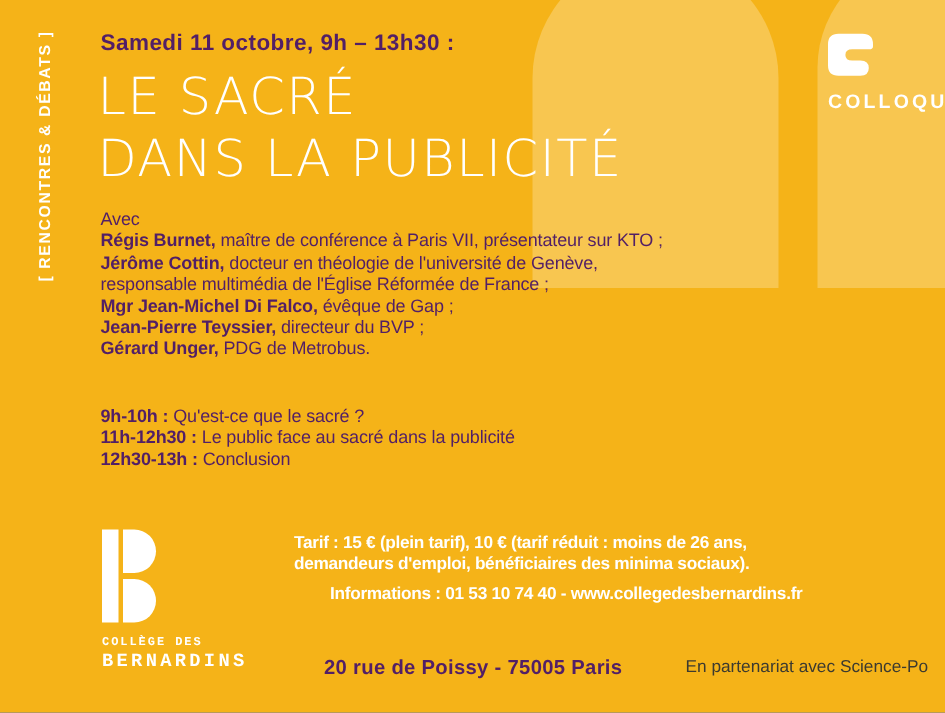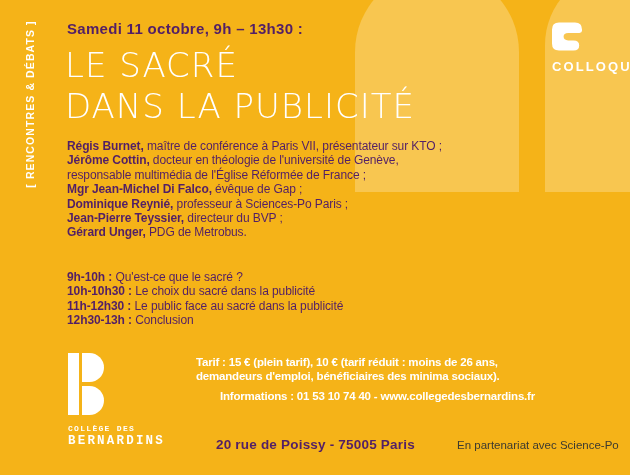--- a/index.html
+++ b/index.html
@@ -170,32 +170,31 @@
   </h1>
 
   <div class="colloque">
     <svg width="30" height="29" viewBox="0 0 30 28" aria-hidden="true">
       <path fill="#FFFFFF" d="M7 0 H23 Q30 0 30 7 V8.3 Q30 10.4 27.4 10.4 H16.2 Q11.6 10.4 11.6 14.1 Q11.6 17.9 16.2 17.9 H21.6 Q27.2 17.9 27.2 22.9 Q27.2 28 21.6 28 H7 Q0 28 0 21 V7 Q0 0 7 0 Z"></path>
     </svg>
     <div class="colloque-label">COLLOQUE</div>
   </div>
 
   <div class="speakers">
+    <div class="line">Avec</div>
     <div class="line"><b>Régis Burnet,</b><span> maître de conférence à Paris VII, présentateur sur KTO ;</span></div>
     <div class="line"><b>Jérôme Cottin,</b><span> docteur en théologie de l'université de Genève,</span></div>
     <div class="line"><b></b><span>responsable multimédia de l'Église Réformée de France ;</span></div>
     <div class="line"><b>Mgr Jean-Michel Di Falco,</b><span> évêque de Gap ;</span></div>
-    <div class="line"><b>Dominique Reynié,</b><span> professeur à Sciences-Po Paris ;</span></div>
     <div class="line"><b>Jean-Pierre Teyssier,</b><span> directeur du BVP ;</span></div>
     <div class="line"><b>Gérard Unger,</b><span> PDG de Metrobus.</span></div>
   </div>
 
   <div class="schedule">
     <div class="line"><b>9h-10h :</b><span> Qu'est-ce que le sacré ?</span></div>
-    <div class="line"><b>10h-10h30 :</b><span> Le choix du sacré dans la publicité</span></div>
     <div class="line"><b>11h-12h30 :</b><span> Le public face au sacré dans la publicité</span></div>
     <div class="line"><b>12h30-13h :</b><span> Conclusion</span></div>
   </div>
 
   <div class="bernardins">
     <div class="b-icon">
       <div class="b-bar"></div>
       <div class="b-lobe1"></div>
       <div class="b-lobe2"></div>
     </div>

